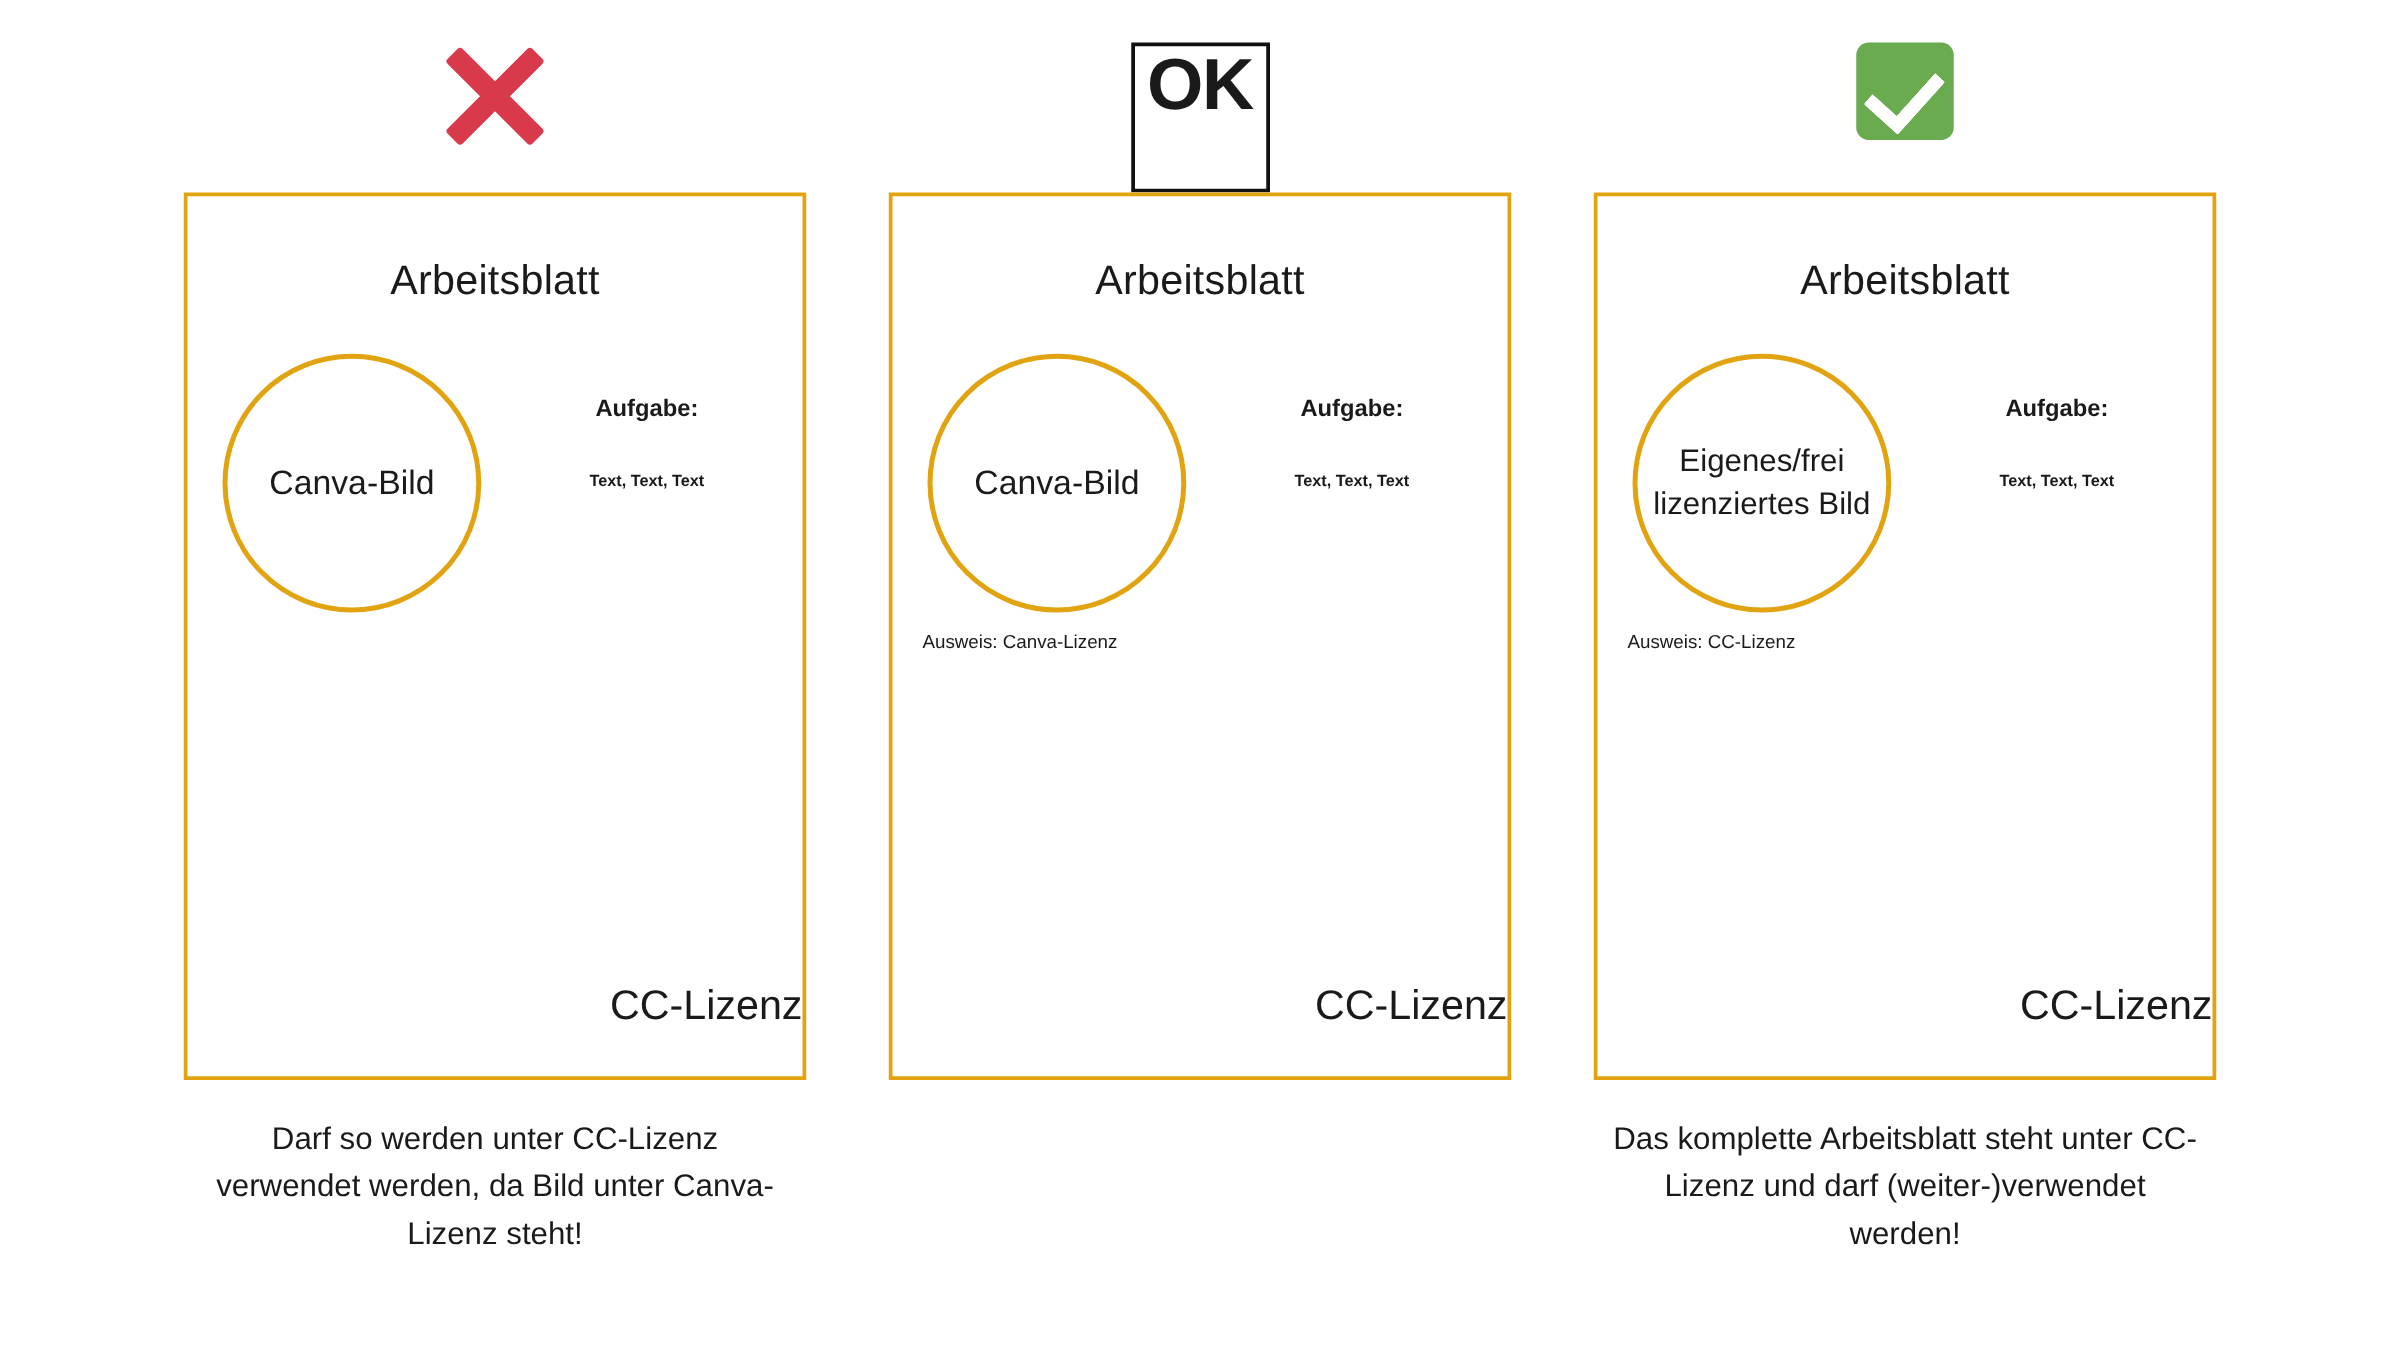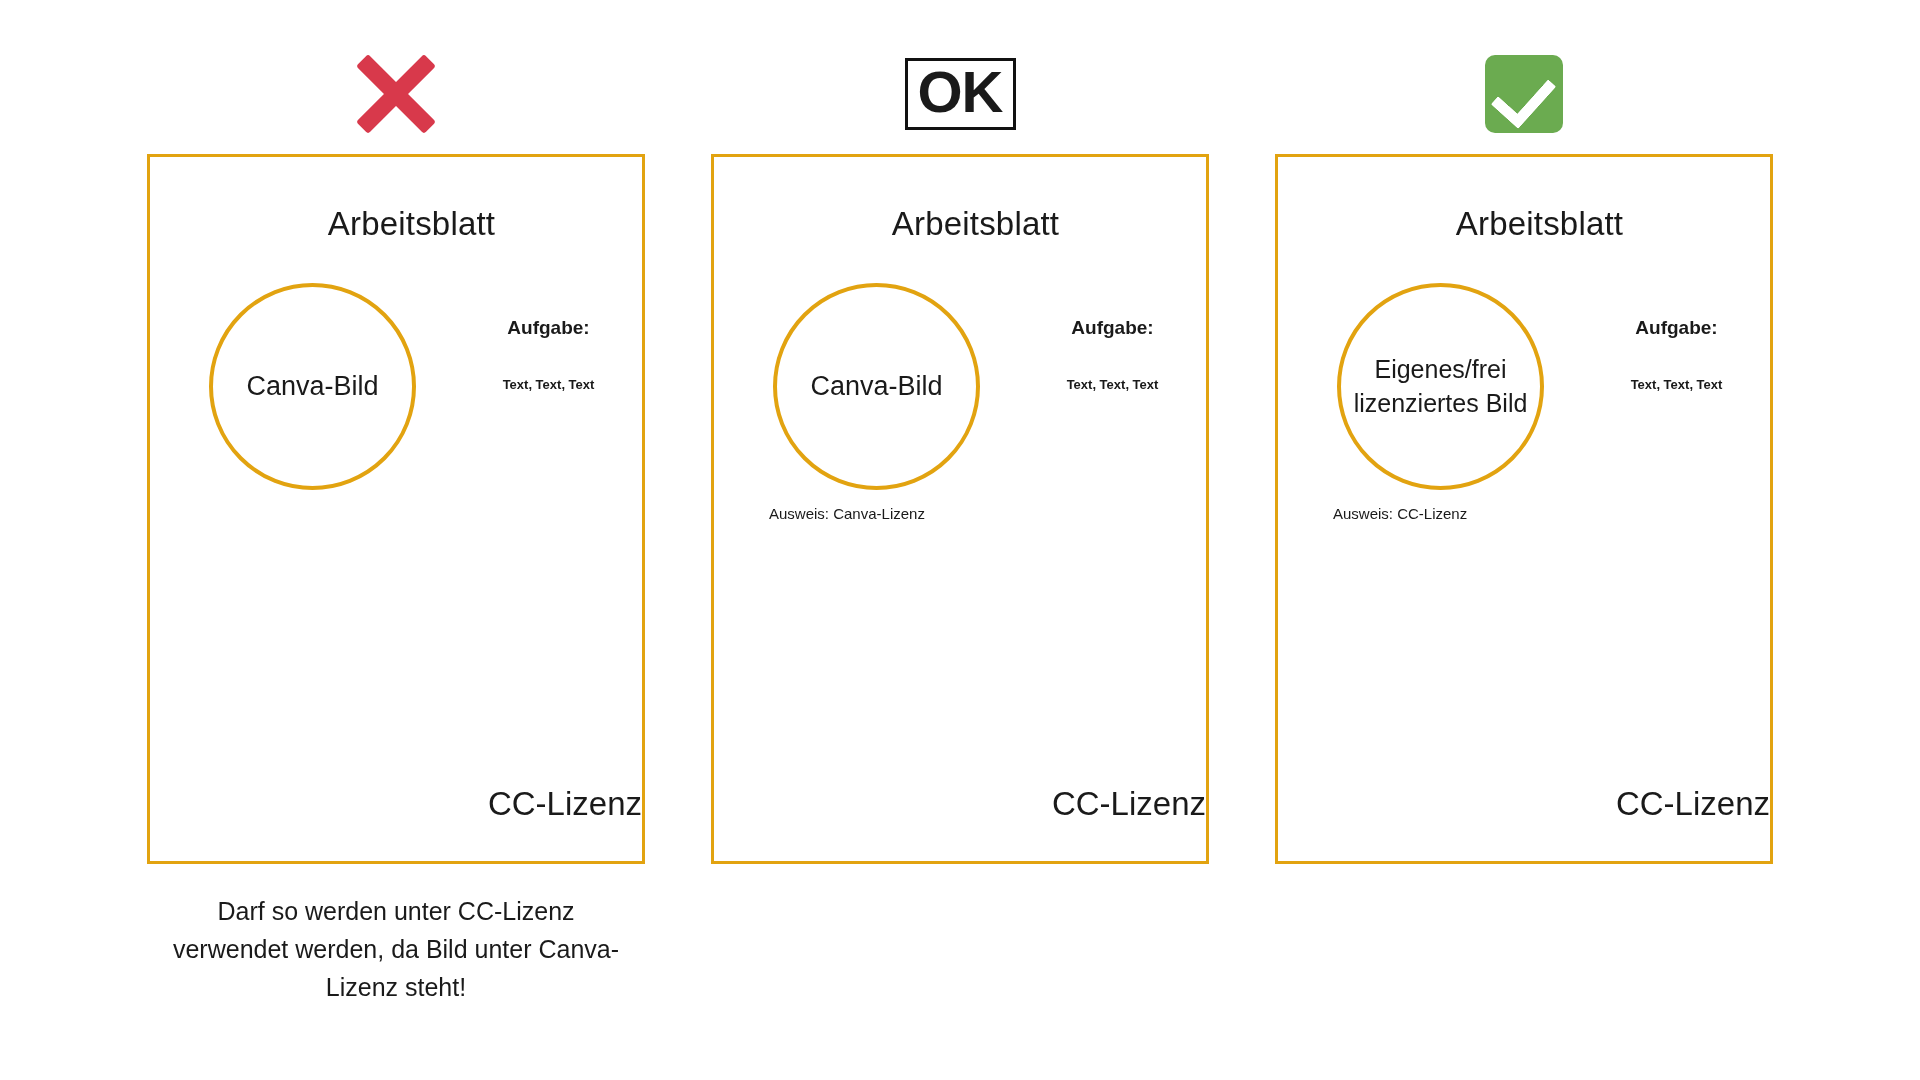--- a/index.html
+++ b/index.html
@@ -31,21 +31,20 @@
     width: 500px;
     display: flex;
     flex-direction: column;
     align-items: center;
   }
 
   
   .status {
     height: 120px;
     display: flex;
-    align-items: center;
     justify-content: center;
   }
   .mark-cross {
     width: 86px;
     height: 86px;
     position: relative;
   }
   .mark-cross::before,
   .mark-cross::after {
     content: "";
@@ -92,21 +91,20 @@
   }
 
   
   .sheet {
     width: 498px;
     height: 710px;
     border: 3px solid #e2a310;
     background: #ffffff;
     box-sizing: border-box;
     position: relative;
-    padding-left: 31px;
   }
   .sheet-title {
     text-align: center;
     font-size: 33px;
     margin-top: 48px;
     letter-spacing: 0.2px;
   }
   .sheet-body {
     position: relative;
     margin-top: 30px;
@@ -224,16 +222,17 @@
         <div class="sheet-body">
           <div class="bubble small-text">Eigenes/frei lizenziertes Bild</div>
           <div class="task">
             <div class="task-label">Aufgabe:</div>
             <div class="task-text">Text, Text, Text</div>
           </div>
           <div class="ausweis">Ausweis: CC-Lizenz</div>
         </div>
         <div class="sheet-footer">CC-Lizenz</div>
       </div>
+      <div class="caption">Das komplette Arbeitsblatt steht unter CC-Lizenz und darf (weiter-)verwendet werden!</div>
     </div>
 
   </div>
 </div>
 
 </body></html>

